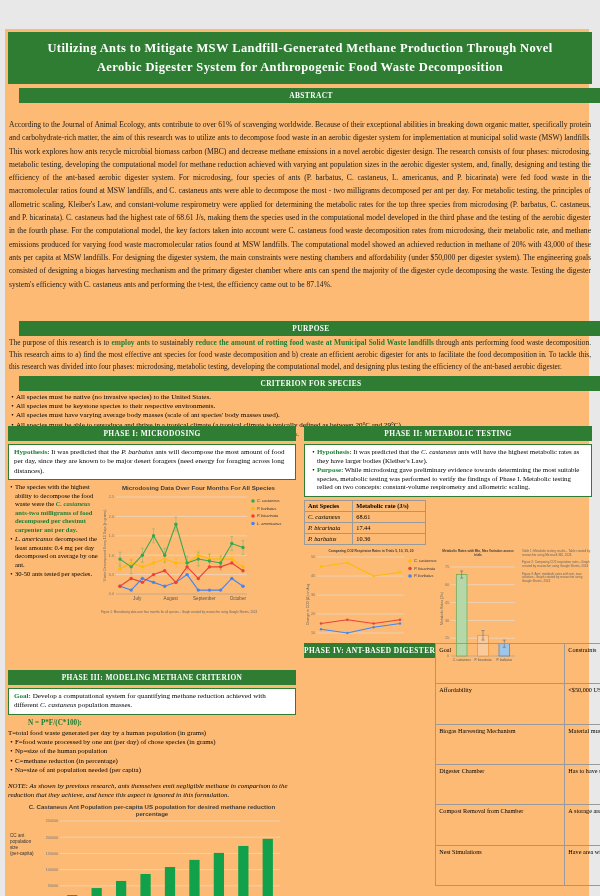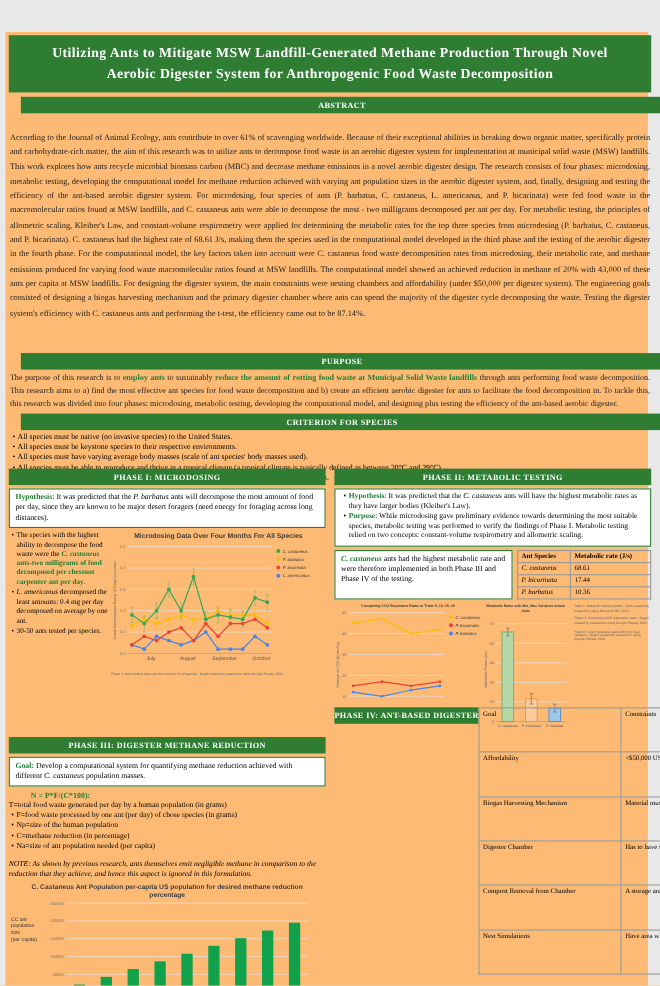--- a/index.html
+++ b/index.html
@@ -290,21 +290,20 @@
         <div class="bl">
           <span class="dot">•</span>
           <span class="bt"><span class="sg-g">Hypothesis</span><span class="sg-n">: It was predicted that the </span><span class="sg-i">C. castaneus</span><span class="sg-n"> ants will have the highest metabolic rates as they have larger bodies (Kleiber's Law).</span></span>
         </div>
         <div class="bl">
           <span class="dot">•</span>
           <span class="bt"><span class="sg-g">Purpose</span><span class="sg-n">: While microdosing gave preliminary evidence towards determining the most suitable species, metabolic testing was performed to verify the findings of Phase I. Metabolic testing relied on two concepts: constant-volume respirometry and allometric scaling.</span></span>
         </div>
       </div>
     <div class="p2rowB">
-      <div class="gbox resbox"><span class="sg-gi">C. castaneus</span><span class="sg-n"> ants had the highest metabolic rate and were therefore implemented in both Phase III and Phase IV of the testing.</span></div>
       <table class="meta">
         <tbody>
             <tr>
           <th>Ant Species</th>
           <th>Metabolic rate (J/s)</th>
         </tr>
         <tr>
           <td class="it">C. castaneus</td>
           <td>68.61</td>
         </tr>
@@ -398,21 +397,21 @@
       </div>
       <div class="capcol">
         <div class="figcap">Table 1: Metabolic testing results - Table created by researcher using Microsoft 365, 2024</div>
         <div class="figcap">Figure 2: Comparing CO2 respiration rates - Graph created by researcher using Google Sheets, 2024</div>
         <div class="figcap">Figure 3: Ants' metabolic rates with min, max variation - Graph created by researcher using Google Sheets, 2024</div>
       </div>
     </div>
   </div>
 
   <div class="abs colL2">
-    <div class="bar secbar">PHASE III: DIGESTER METHANE REDUCTION</div>
+    <div class="bar secbar">PHASE III: MODELING METHANE CRITERION</div>
     <div class="gbox goalbox"><span class="sg-g">Goal:</span><span class="sg-n"> Develop a computational system for quantifying methane reduction achieved with different </span><span class="sg-i">C. castaneus</span><span class="sg-n"> population masses.</span></div>
     <div class="formula">N = P*F/(C*100):</div>
     <div class="tline">T=total food waste generated per day by a human population (in grams)</div>
     <div class="defs">
         <div class="bl">
           <span class="dot">•</span>
           <span class="bt">F=food waste processed by one ant (per day) of chose species (in grams)</span>
         </div>
         <div class="bl">
           <span class="dot">•</span>

